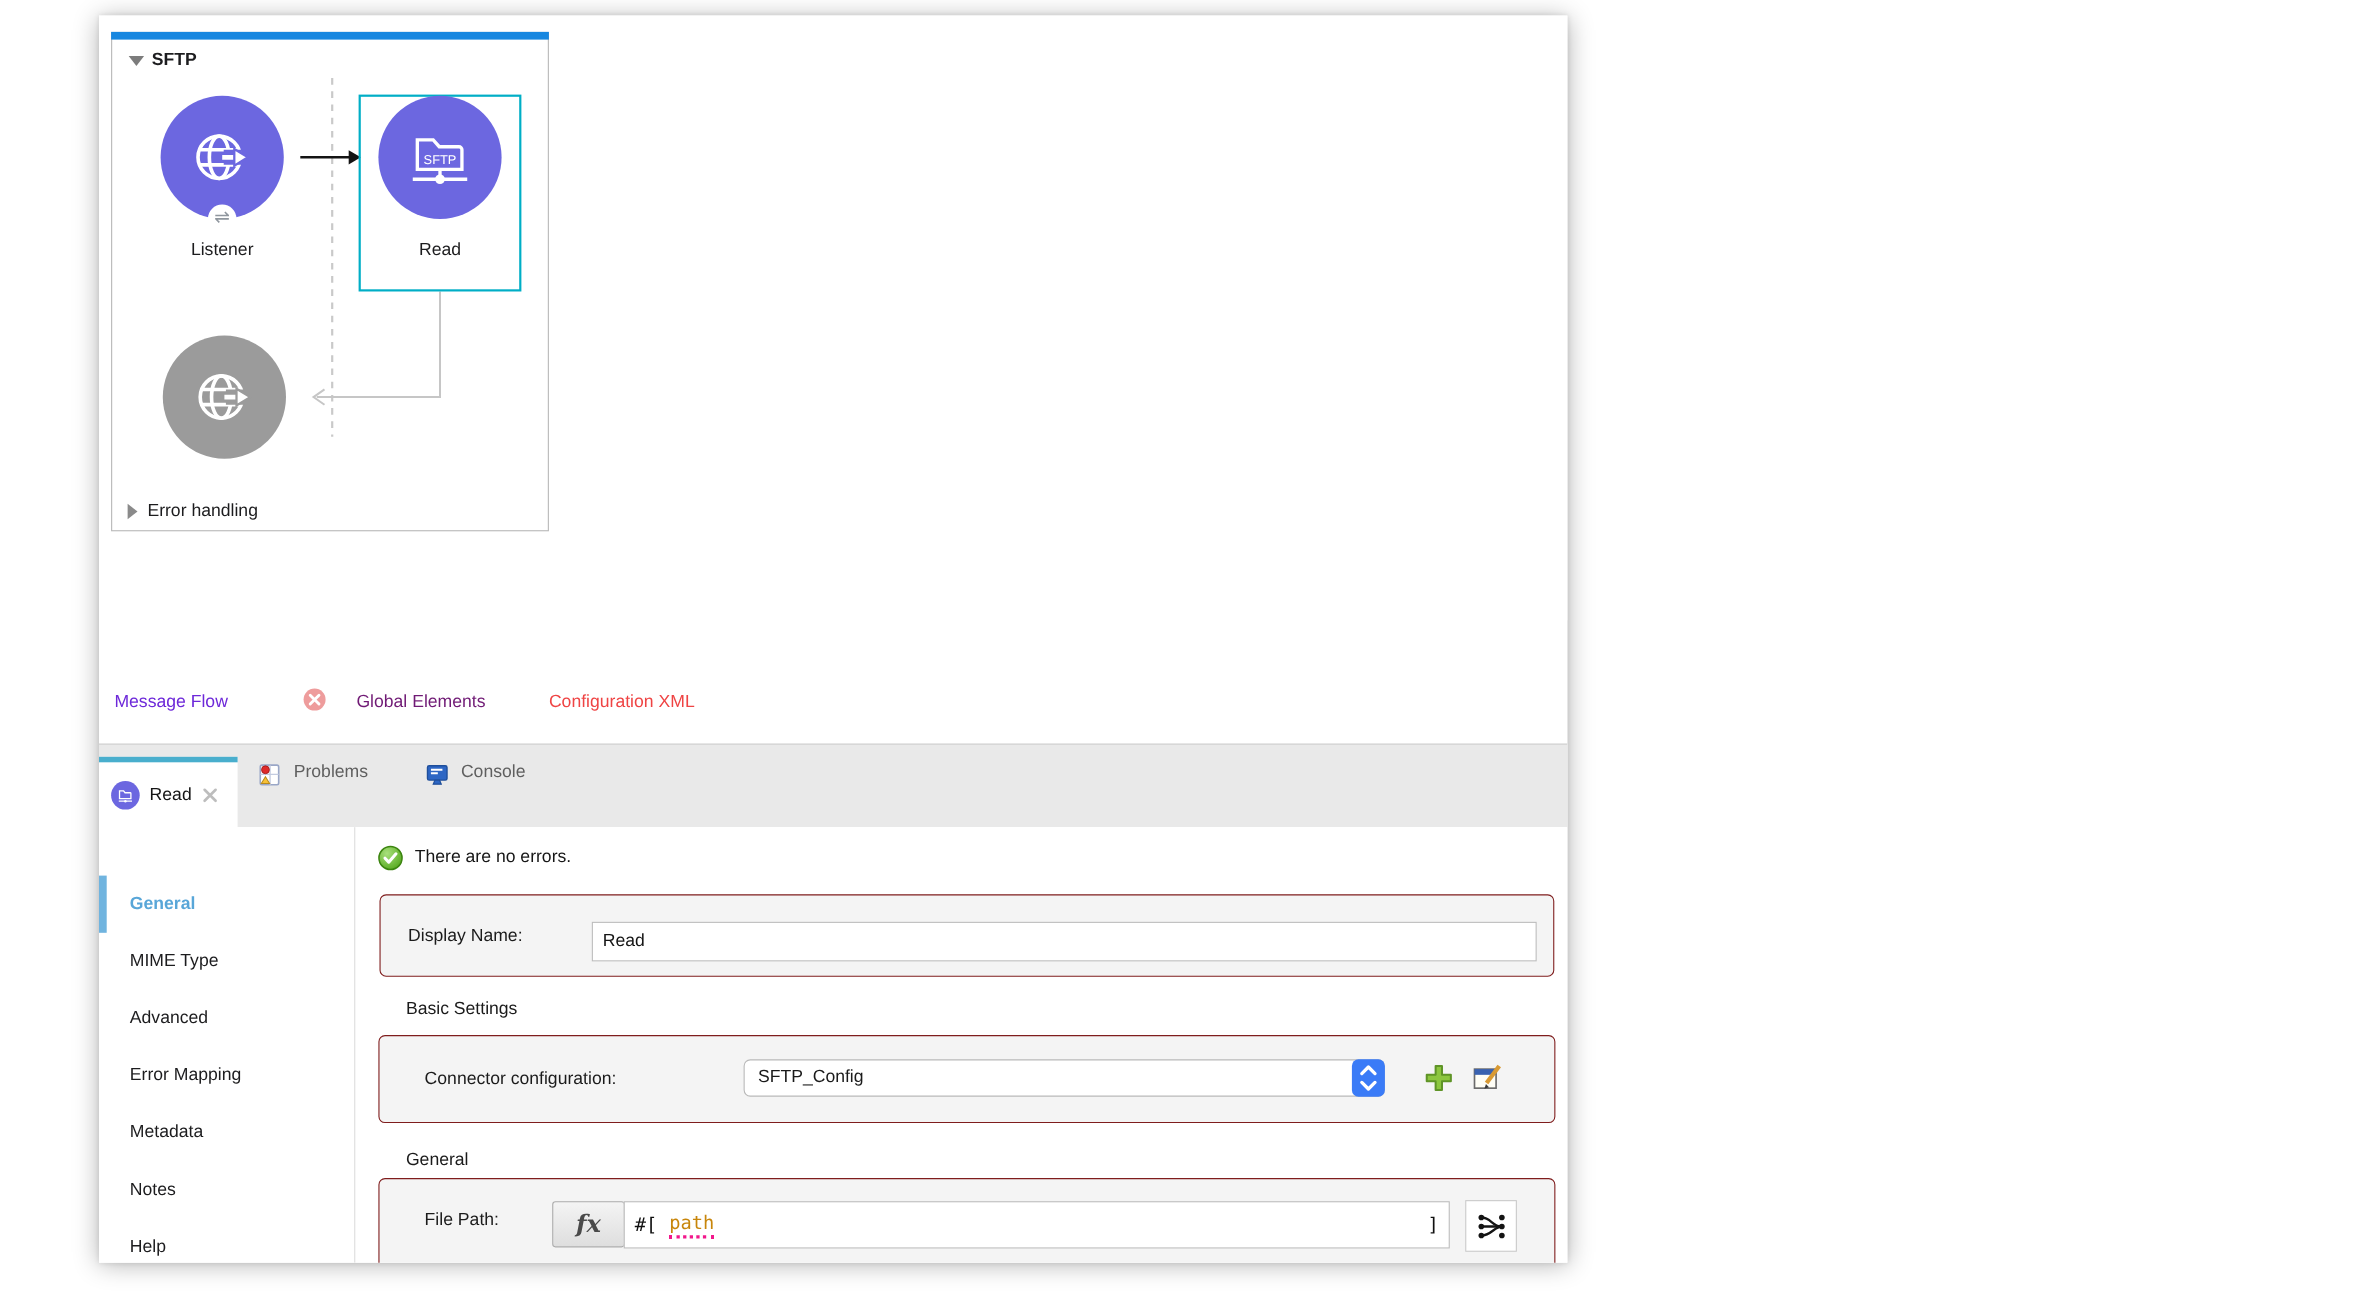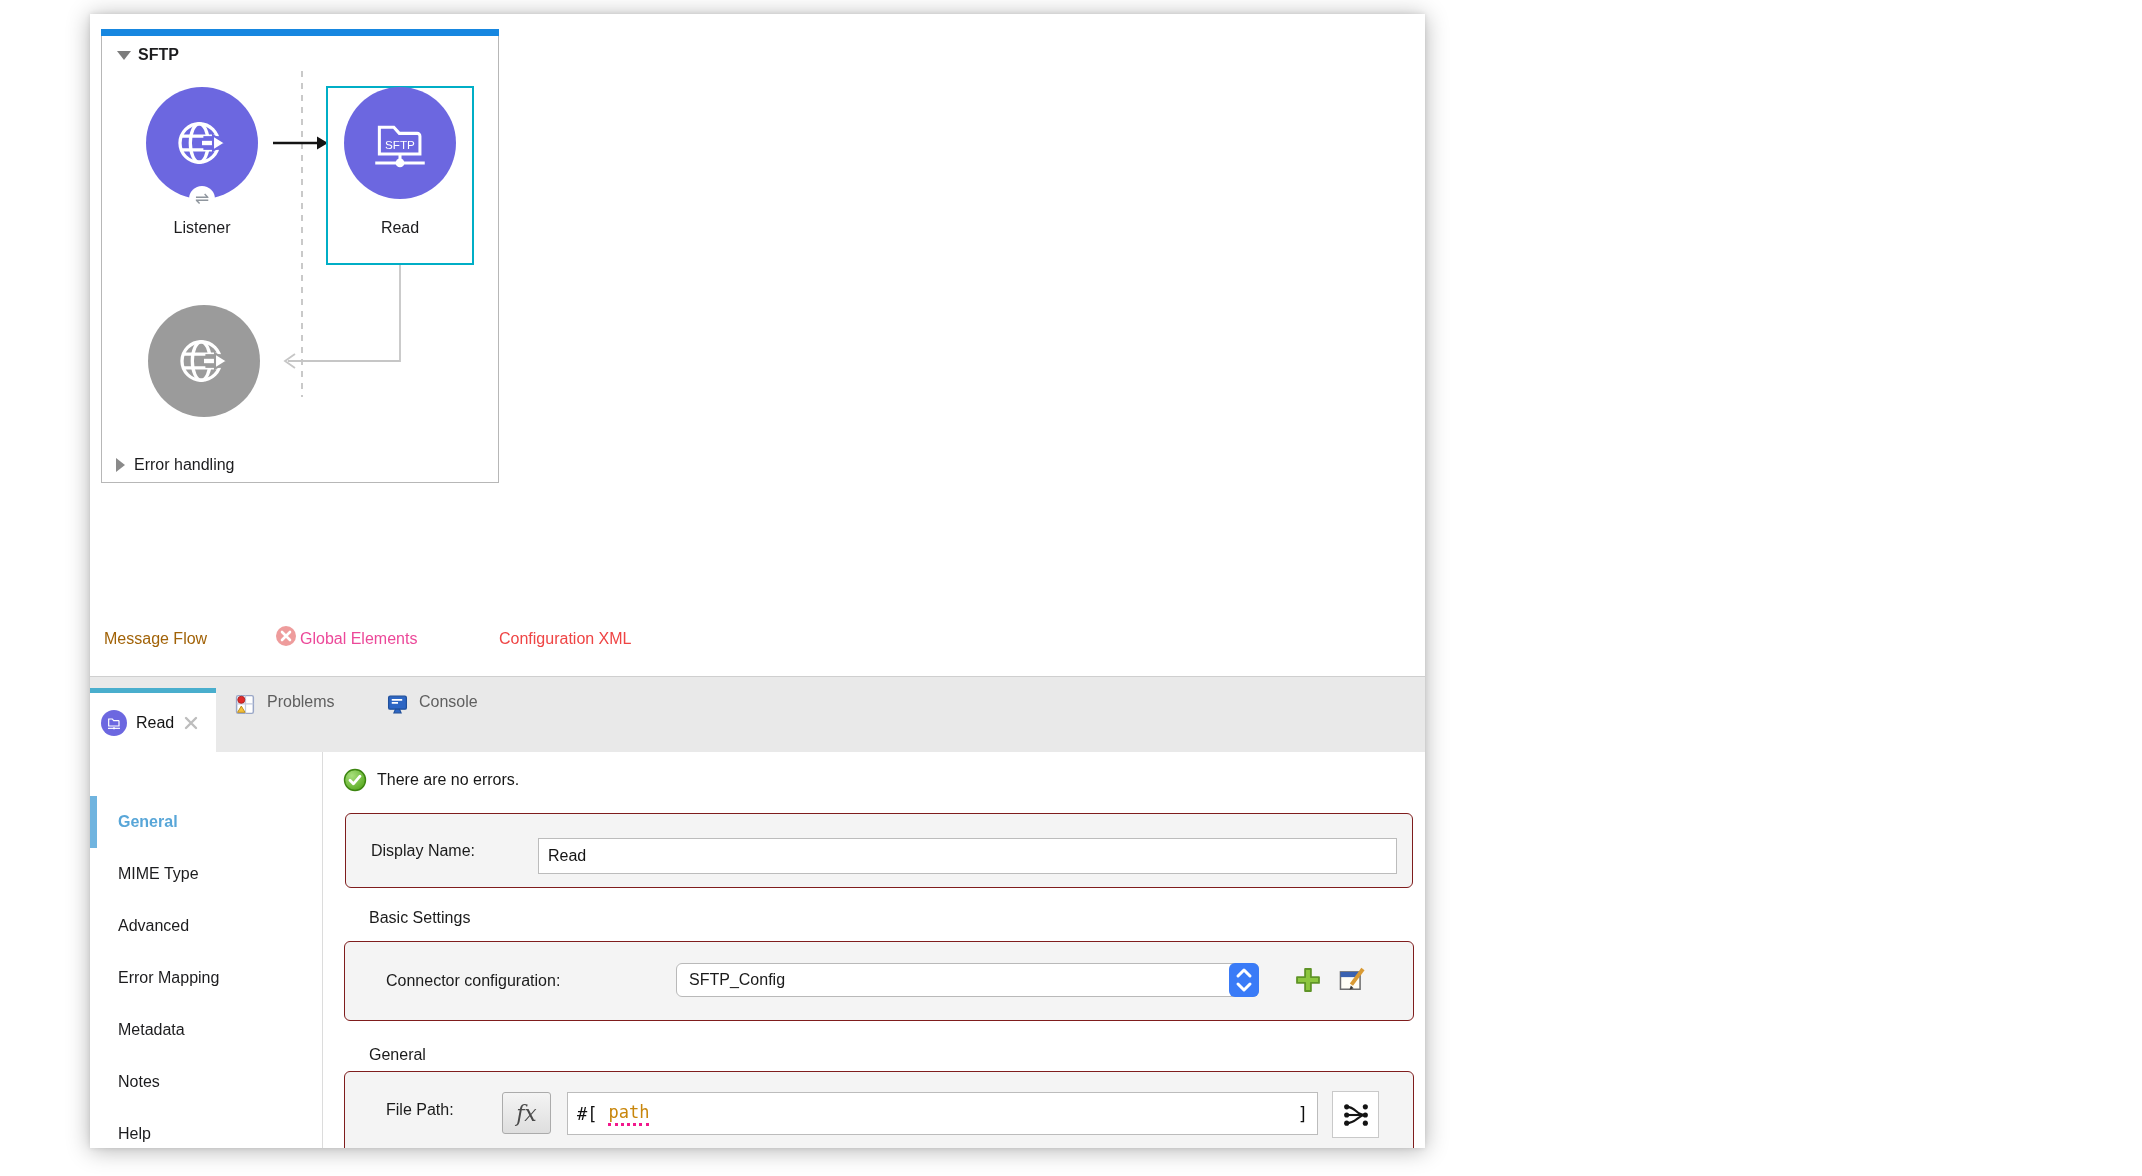--- a/index.html
+++ b/index.html
@@ -29,22 +29,22 @@
   .node-label { position:absolute; width:120px; text-align:center; font-size:16px; color:#1c1c1e; }
   #exchange-badge { position:absolute; left:87px; top:156px; width:26px; height:26px; border-radius:50%; background:#fff;
     color:#8f969e; font-size:17px; line-height:25px; text-align:center; font-family:"DejaVu Sans",sans-serif; }
   #read-selection { position:absolute; left:224px; top:56px; width:148px; height:179px; border:2px solid #00AEC6; }
   #error-row { position:absolute; left:14px; top:426px; display:flex; align-items:center; gap:9px; }
   #error-row span { font-size:16px; color:#1c1c1e; }
 
   
   #view-tabs { position:absolute; left:0; top:613px; width:100%; height:30px; }
   .vtab { position:absolute; font-size:16px; top:3px; cursor:default; }
-  #vtab-msgflow { left:14px; color:#a16207; font-weight:500; }
-  #vtab-global { left:210px; color:#ec4899; }
+  #vtab-msgflow { left:14px; color:#6d28d9; font-weight:500; }
+  #vtab-global { left:234px; color:#701a75; }
   #vtab-config { left:409px; color:#ef4444; }
   #global-err-badge { position:absolute; left:185px; top:-2px; width:22px; height:22px; }
 
   
   #tabstrip { position:absolute; left:0; top:662px; width:100%; height:76px; background:#e9e9e9; border-top:1px solid #cfcfcf; }
   #tab-read { position:absolute; left:0; top:11px; width:126px; height:65px; background:#fff; border-top:5px solid #49AECD;
     display:flex; align-items:center; padding-left:11px; gap:9px; }
   #tab-read .lbl { font-size:16px; color:#141414; }
   .minitab { position:absolute; top:16px; height:60px; display:flex; gap:10px; }
   #tab-problems { left:144px; }
@@ -77,23 +77,23 @@
     border:1px solid #b9b9b9; border-radius:6px; display:flex; align-items:center; padding-left:12px; cursor:default; }
   #connector-select .val { font-size:16px; color:#1a1a1a; }
   #select-stepper { position:absolute; right:-1px; top:-1px; width:30px; height:34px; background:#3A7BF7; border-radius:6px; }
   .icon-btn { position:absolute; background:transparent; border:none; cursor:pointer; padding:0; }
   #btn-add  { left:948px; top:23px; width:30px; height:30px; }
   #btn-edit { left:992px; top:23px; width:30px; height:30px; }
 
   #title-general { top:294px; }
   #panel-general { left:254px; top:319px; width:1070px; height:92px; }
   #filepath-label { left:41px; top:29px; }
-  #fx-btn { position:absolute; left:157px; top:20px; width:49px; height:42px;
+  #fx-btn { position:absolute; left:157px; top:20px; width:66px; height:42px;
     background:linear-gradient(#f4f4f4,#dedede); border:1px solid #ababab; border-radius:3px;
-    font-family:"DejaVu Serif","Liberation Serif",serif; font-style:italic; font-weight:400; font-size:22px; color:#4a4a4a; cursor:pointer; }
+    font-family:"DejaVu Serif","Liberation Serif",serif; font-style:italic; font-weight:700; font-size:22px; color:#4a4a4a; cursor:pointer; }
   #expr-field { position:absolute; left:222px; top:20px; width:751px; height:43px; background:#fff; border:1px solid #bcbcbc;
     font-family:"DejaVu Sans Mono","Liberation Mono",monospace; font-size:17px; color:#101010;
     display:flex; align-items:center; padding:0 9px; }
   #expr-value { color:#C8860B; margin-left:11px; border-bottom:3px dotted #F2188C; padding-bottom:1px; }
   #expr-close { margin-left:auto; }
   #btn-transform { left:987px; top:19px; width:47px; height:47px; background:#fff; border:1px solid #c9c9c9; }
 </style>
 </head>
 <body>
 

